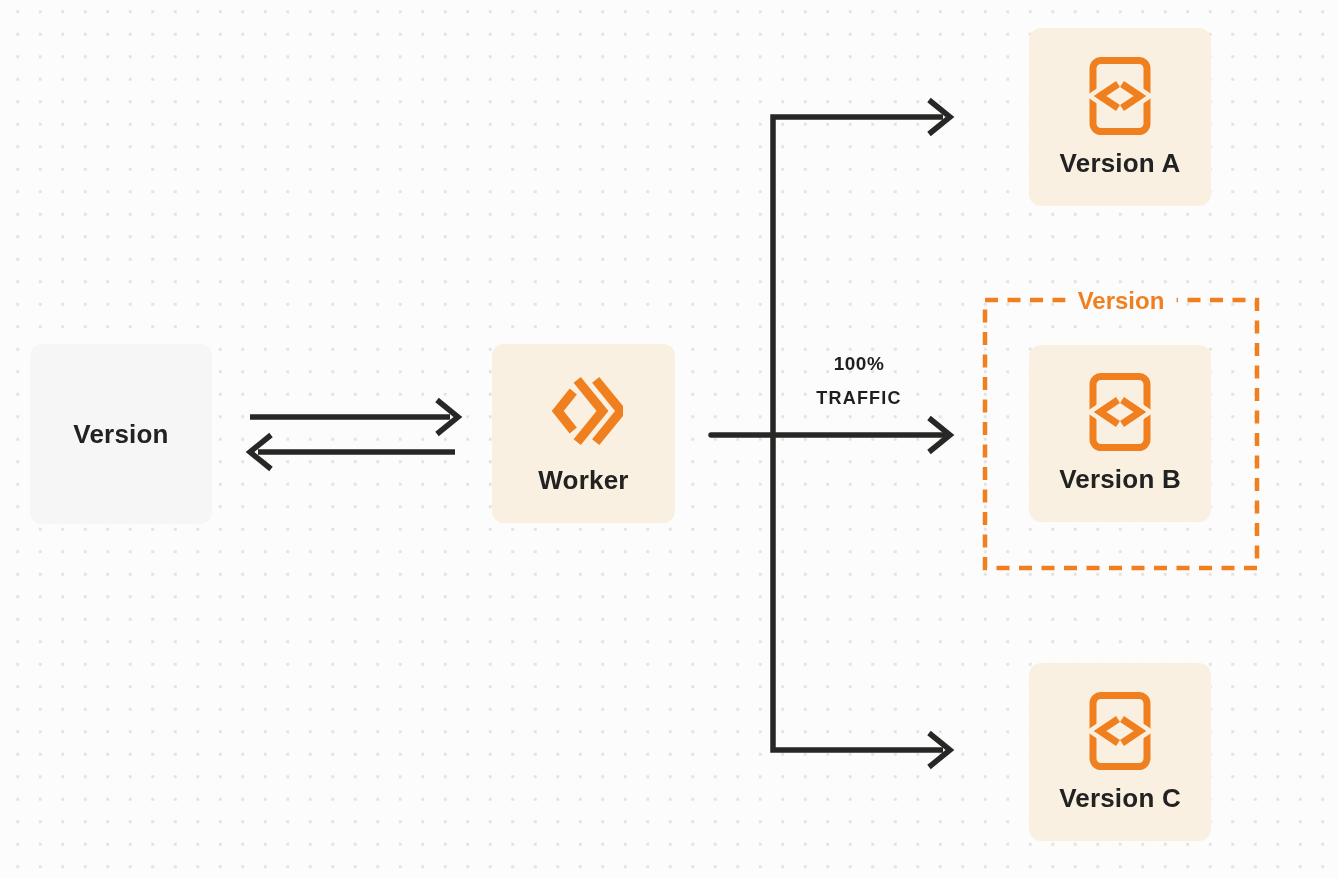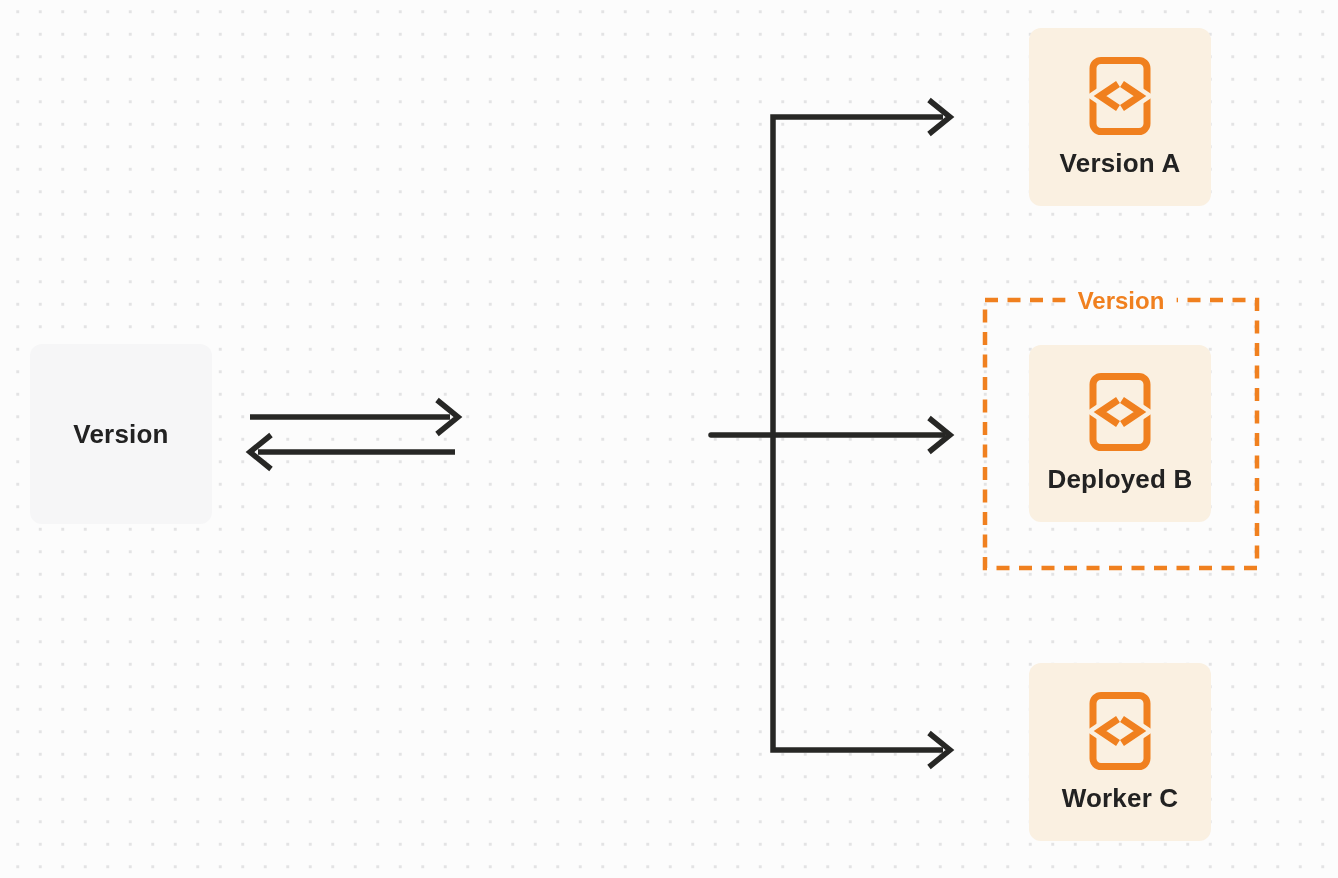--- a/index.html
+++ b/index.html
@@ -107,20 +107,30 @@
     <polyline points="929,100 950,117 929,134" stroke="#272725" stroke-width="5.5" stroke-linejoin="miter"></polyline>
     <polyline points="929,733 950,750 929,767" stroke="#272725" stroke-width="5.5" stroke-linejoin="miter"></polyline>
 
     <rect x="985" y="300" width="272" height="268" stroke="#F0801F" stroke-width="4.5" stroke-dasharray="13 9.5"></rect>
   </svg>
 
   <div class="node gray" id="client-node">
     <span class="node-label">Version</span>
   </div>
 
+  <div class="node cream" id="worker-node">
+    <span class="icon-wrap">
+      <svg width="78" height="80" viewBox="0 0 80 82" fill="none">
+        <path d="M 29,21 L 13,41 L 29,61" stroke="#F0801F" stroke-width="9.5" stroke-linejoin="miter"></path>
+        <path d="M 33,9 L 59,41 L 33,73" stroke="#F0801F" stroke-width="9.5" stroke-linejoin="miter"></path>
+        <path d="M 52,9 L 78,41 L 52,73" stroke="#F0801F" stroke-width="9.5" stroke-linejoin="miter"></path>
+      </svg>
+    </span>
+    <span class="node-label">Worker</span>
+  </div>
 
   <div class="node cream" id="version-a-node">
     <span class="icon-wrap">
       <svg width="64" height="80" viewBox="0 0 64 80" fill="none">
         <rect x="5" y="4.5" width="54" height="71" rx="8" stroke="#F0801F" stroke-width="7"></rect>
         <path d="M 30,28 L 12,40 L 30,52" stroke="#FAF0E1" stroke-width="16" stroke-linejoin="miter"></path>
         <path d="M 34,28 L 52,40 L 34,52" stroke="#FAF0E1" stroke-width="16" stroke-linejoin="miter"></path>
         <path d="M 30,28 L 12,40 L 30,52" stroke="#F0801F" stroke-width="7" stroke-linejoin="miter"></path>
         <path d="M 34,28 L 52,40 L 34,52" stroke="#F0801F" stroke-width="7" stroke-linejoin="miter"></path>
       </svg>
@@ -131,32 +141,36 @@
   <div class="node cream" id="version-b-node">
     <span class="icon-wrap">
       <svg width="64" height="80" viewBox="0 0 64 80" fill="none">
         <rect x="5" y="4.5" width="54" height="71" rx="8" stroke="#F0801F" stroke-width="7"></rect>
         <path d="M 30,28 L 12,40 L 30,52" stroke="#FAF0E1" stroke-width="16" stroke-linejoin="miter"></path>
         <path d="M 34,28 L 52,40 L 34,52" stroke="#FAF0E1" stroke-width="16" stroke-linejoin="miter"></path>
         <path d="M 30,28 L 12,40 L 30,52" stroke="#F0801F" stroke-width="7" stroke-linejoin="miter"></path>
         <path d="M 34,28 L 52,40 L 34,52" stroke="#F0801F" stroke-width="7" stroke-linejoin="miter"></path>
       </svg>
     </span>
-    <span class="node-label">Deployed B</span>
+    <span class="node-label">Version B</span>
   </div>
 
   <div class="node cream" id="version-c-node">
     <span class="icon-wrap">
       <svg width="64" height="80" viewBox="0 0 64 80" fill="none">
         <rect x="5" y="4.5" width="54" height="71" rx="8" stroke="#F0801F" stroke-width="7"></rect>
         <path d="M 30,28 L 12,40 L 30,52" stroke="#FAF0E1" stroke-width="16" stroke-linejoin="miter"></path>
         <path d="M 34,28 L 52,40 L 34,52" stroke="#FAF0E1" stroke-width="16" stroke-linejoin="miter"></path>
         <path d="M 30,28 L 12,40 L 30,52" stroke="#F0801F" stroke-width="7" stroke-linejoin="miter"></path>
         <path d="M 34,28 L 52,40 L 34,52" stroke="#F0801F" stroke-width="7" stroke-linejoin="miter"></path>
       </svg>
     </span>
-    <span class="node-label">Worker C</span>
+    <span class="node-label">Version C</span>
   </div>
 
   <div class="deployed-label">Version</div>
 
+  <div class="traffic-label">
+    <span class="line1">100%</span>
+    <span class="line2">TRAFFIC</span>
+  </div>
 
 </div>
 
 </body></html>

